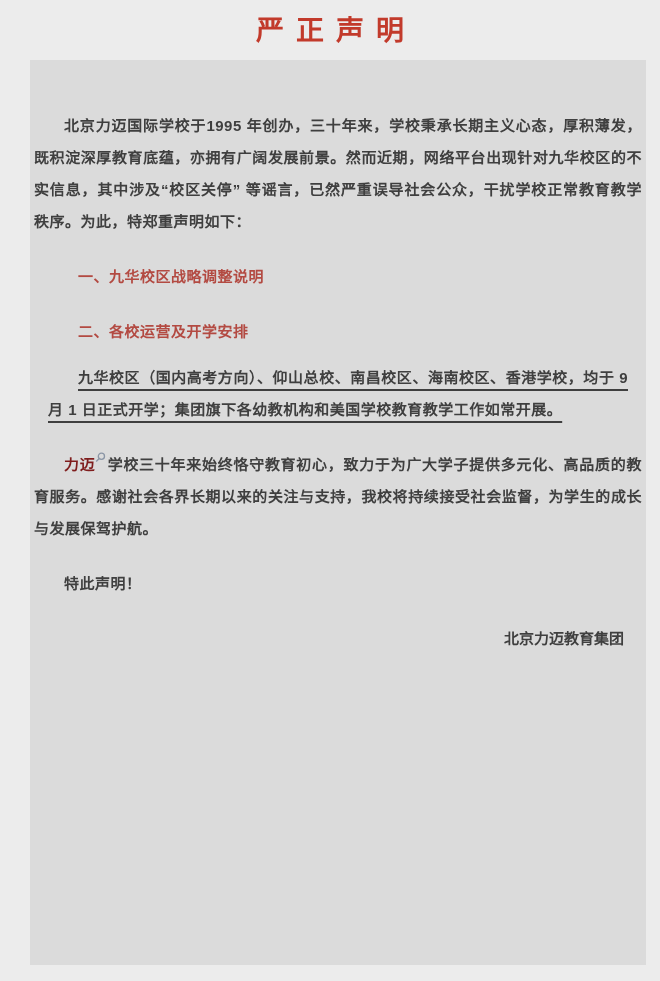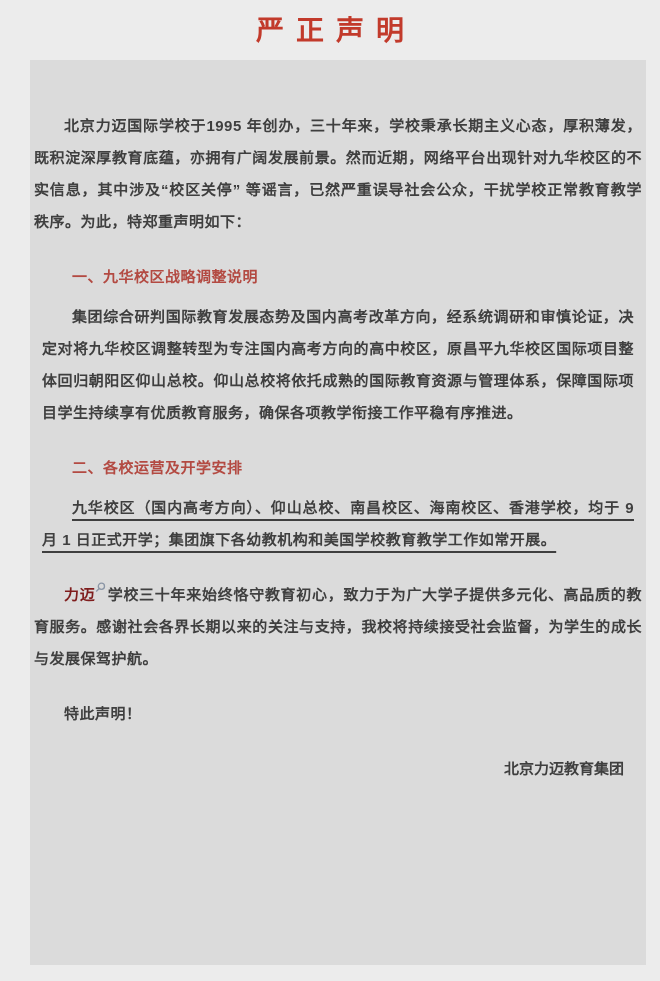--- a/index.html
+++ b/index.html
@@ -31,21 +31,21 @@
   .panel {
     box-sizing: border-box;
     margin-left: 30px;
     width: 616px;
     height: 905px;
     background: #dbdbdb;
     padding: 50px 4px 0 4px;
     color: #3f3f3f;
   }
   .para, .sec-heading {
-    margin: 8px;
+    margin: 14px;
     font-size: 15px;
     font-weight: 700;
     line-height: 32px;
     text-align: justify;
     text-indent: 2em;
     color: #3f3f3f;
     letter-spacing: 0.5px;
   }
   .para.block, section.block {
     margin: 0 0 23px 0;
@@ -91,21 +91,20 @@
 <div class="page">
 
   <h1 class="title">严正声明</h1>
 
   <div class="panel">
 
     <p class="para block">北京力迈国际学校于1995 年创办，三十年来，学校秉承长期主义心态，厚积薄发，既积淀深厚教育底蕴，亦拥有广阔发展前景。然而近期，网络平台出现针对九华校区的不实信息，其中涉及“校区关停” 等谣言，已然严重误导社会公众，干扰学校正常教育教学秩序。为此，特郑重声明如下：</p>
 
     <section class="block">
       <h2 class="sec-heading">一、九华校区战略调整说明</h2>
-      <p class="para">集团综合研判国际教育发展态势及国内高考改革方向，经系统调研和审慎论证，决定对将九华校区调整转型为专注国内高考方向的高中校区，原昌平九华校区国际项目整体回归朝阳区仰山总校。仰山总校将依托成熟的国际教育资源与管理体系，保障国际项目学生持续享有优质教育服务，确保各项教学衔接工作平稳有序推进。</p>
     </section>
 
     <section class="block">
       <h2 class="sec-heading">二、各校运营及开学安排</h2>
       <p class="para underlined">九华校区（国内高考方向）、仰山总校、南昌校区、海南校区、香港学校，均于 9 月 1 日正式开学；集团旗下各幼教机构和美国学校教育教学工作如常开展。</p>
     </section>
 
 
     <p class="para block closing"><span class="link"><span>力迈</span><svg class="search-ico" width="11" height="11" viewBox="0 0 11 11">
           <circle cx="6.4" cy="4.3" r="3.1" fill="none" stroke="#8b96a6" stroke-width="1.3"></circle>

